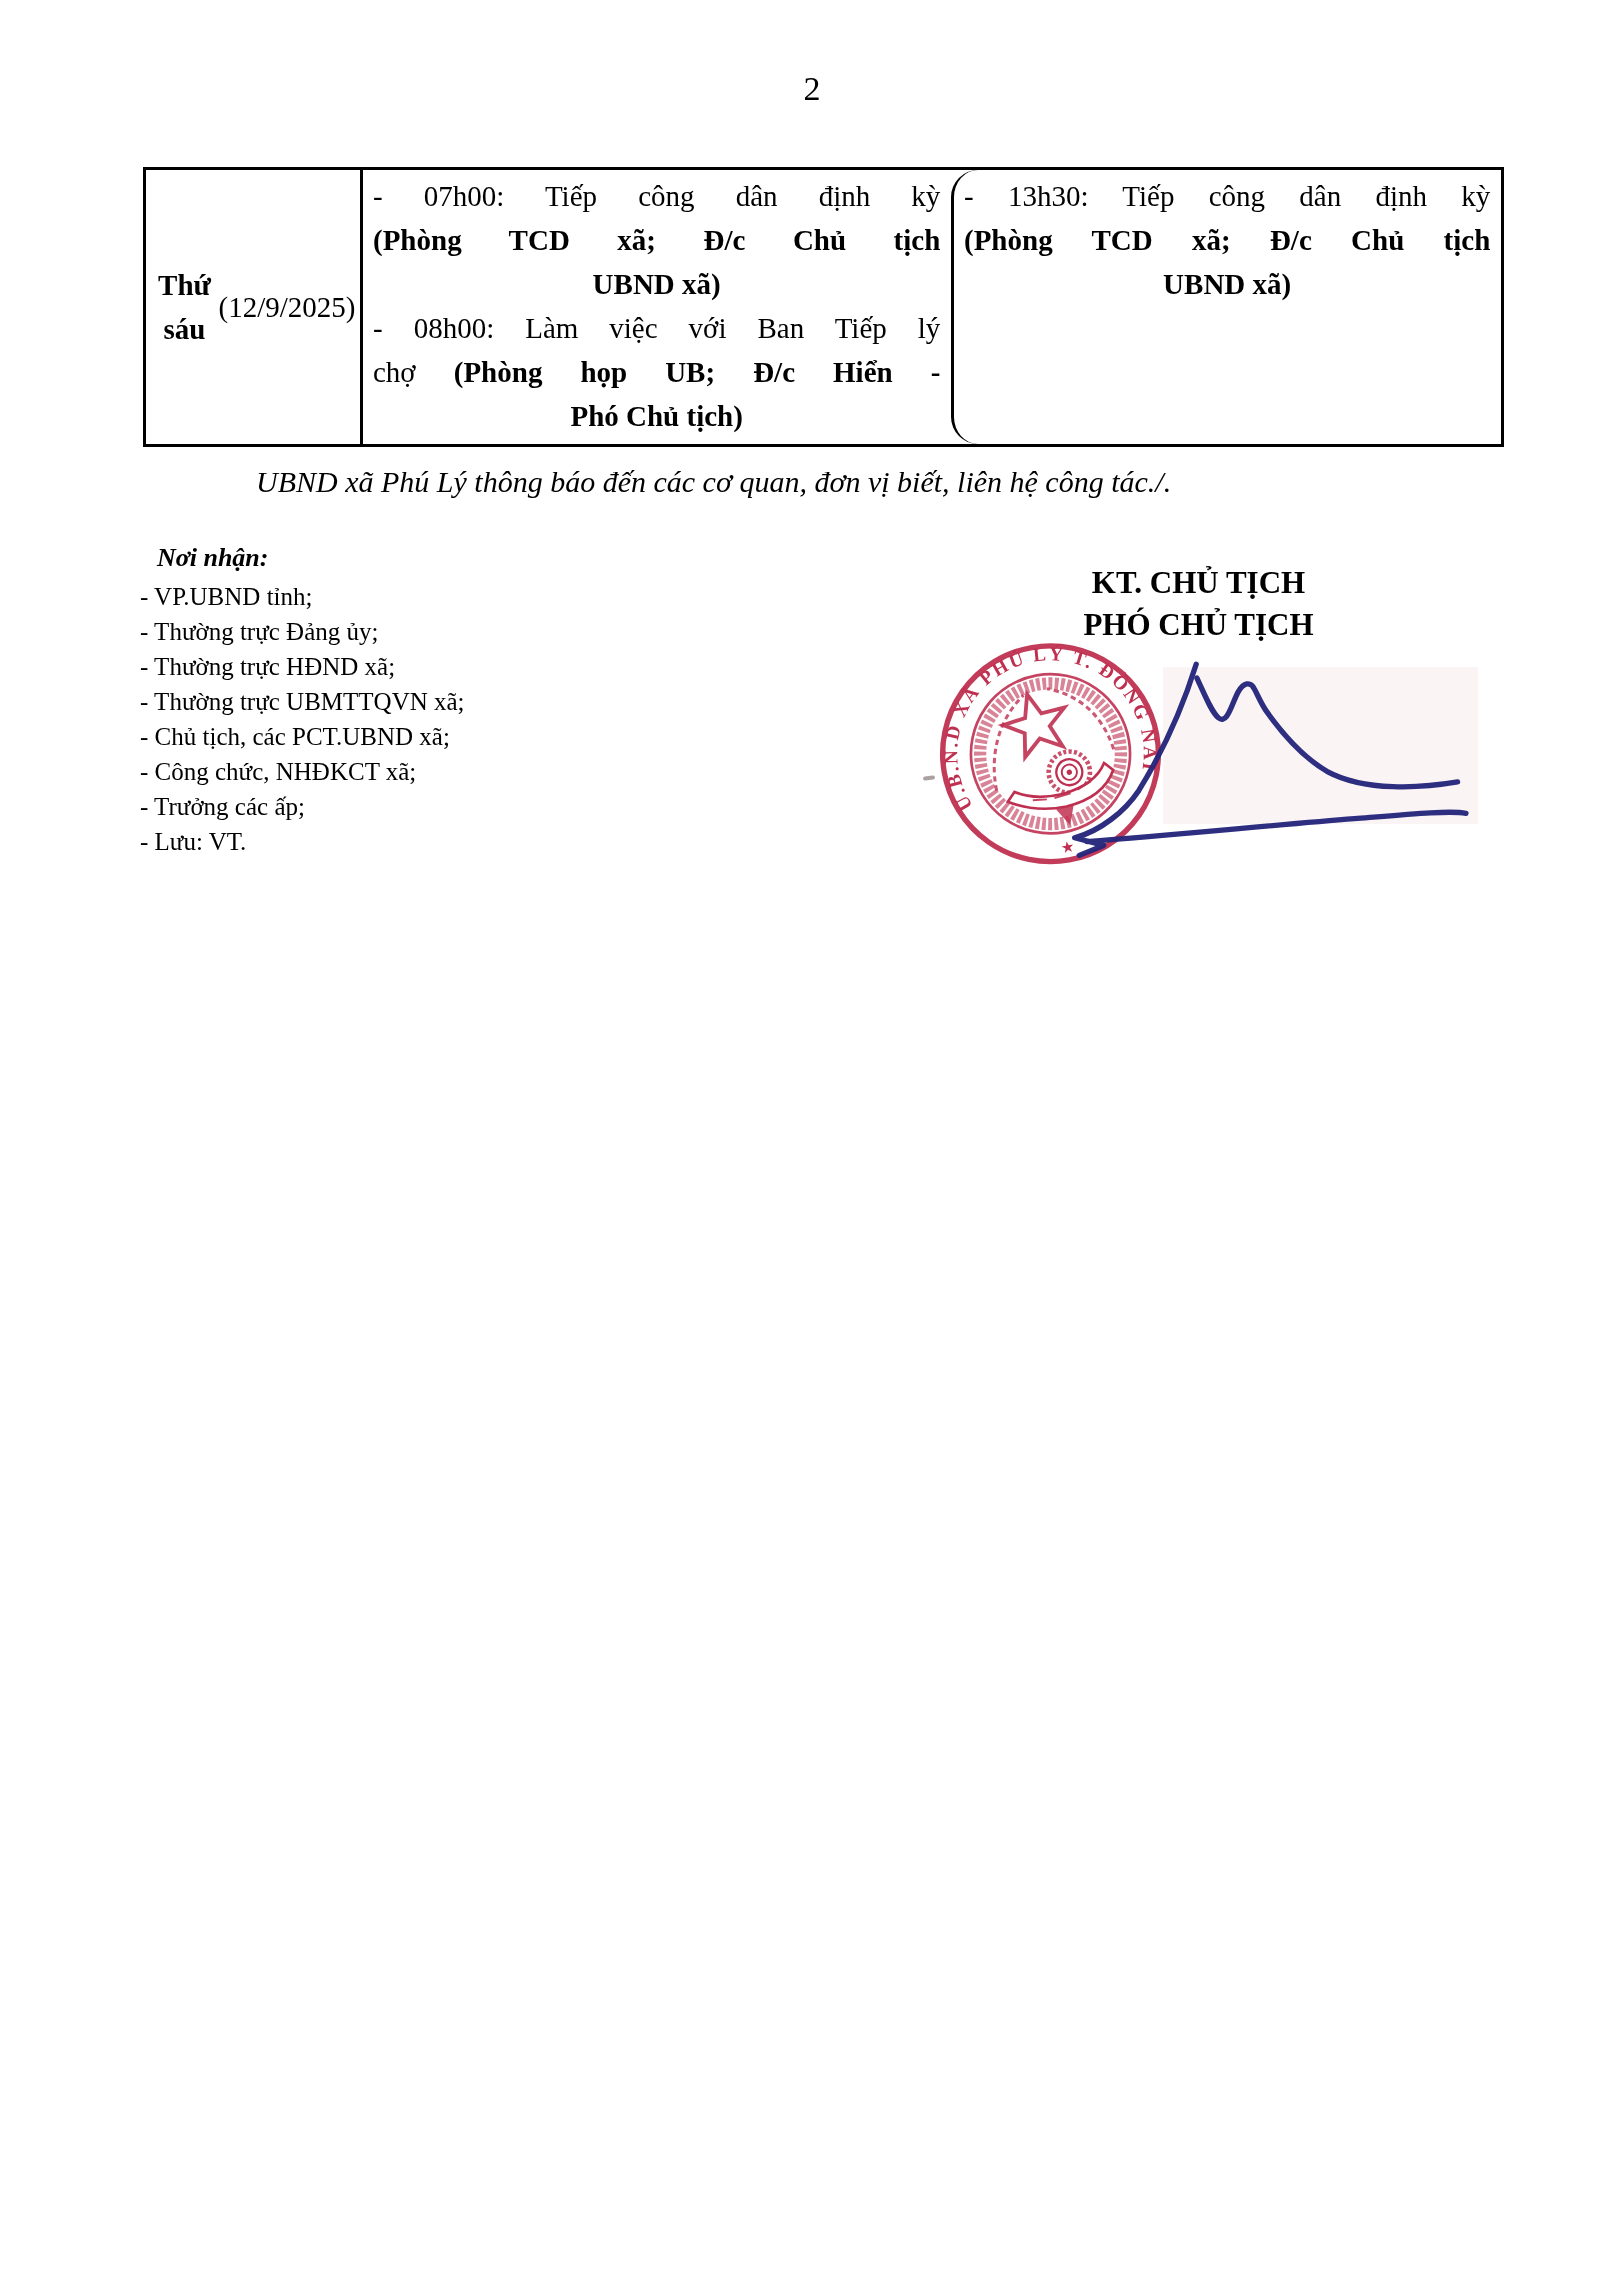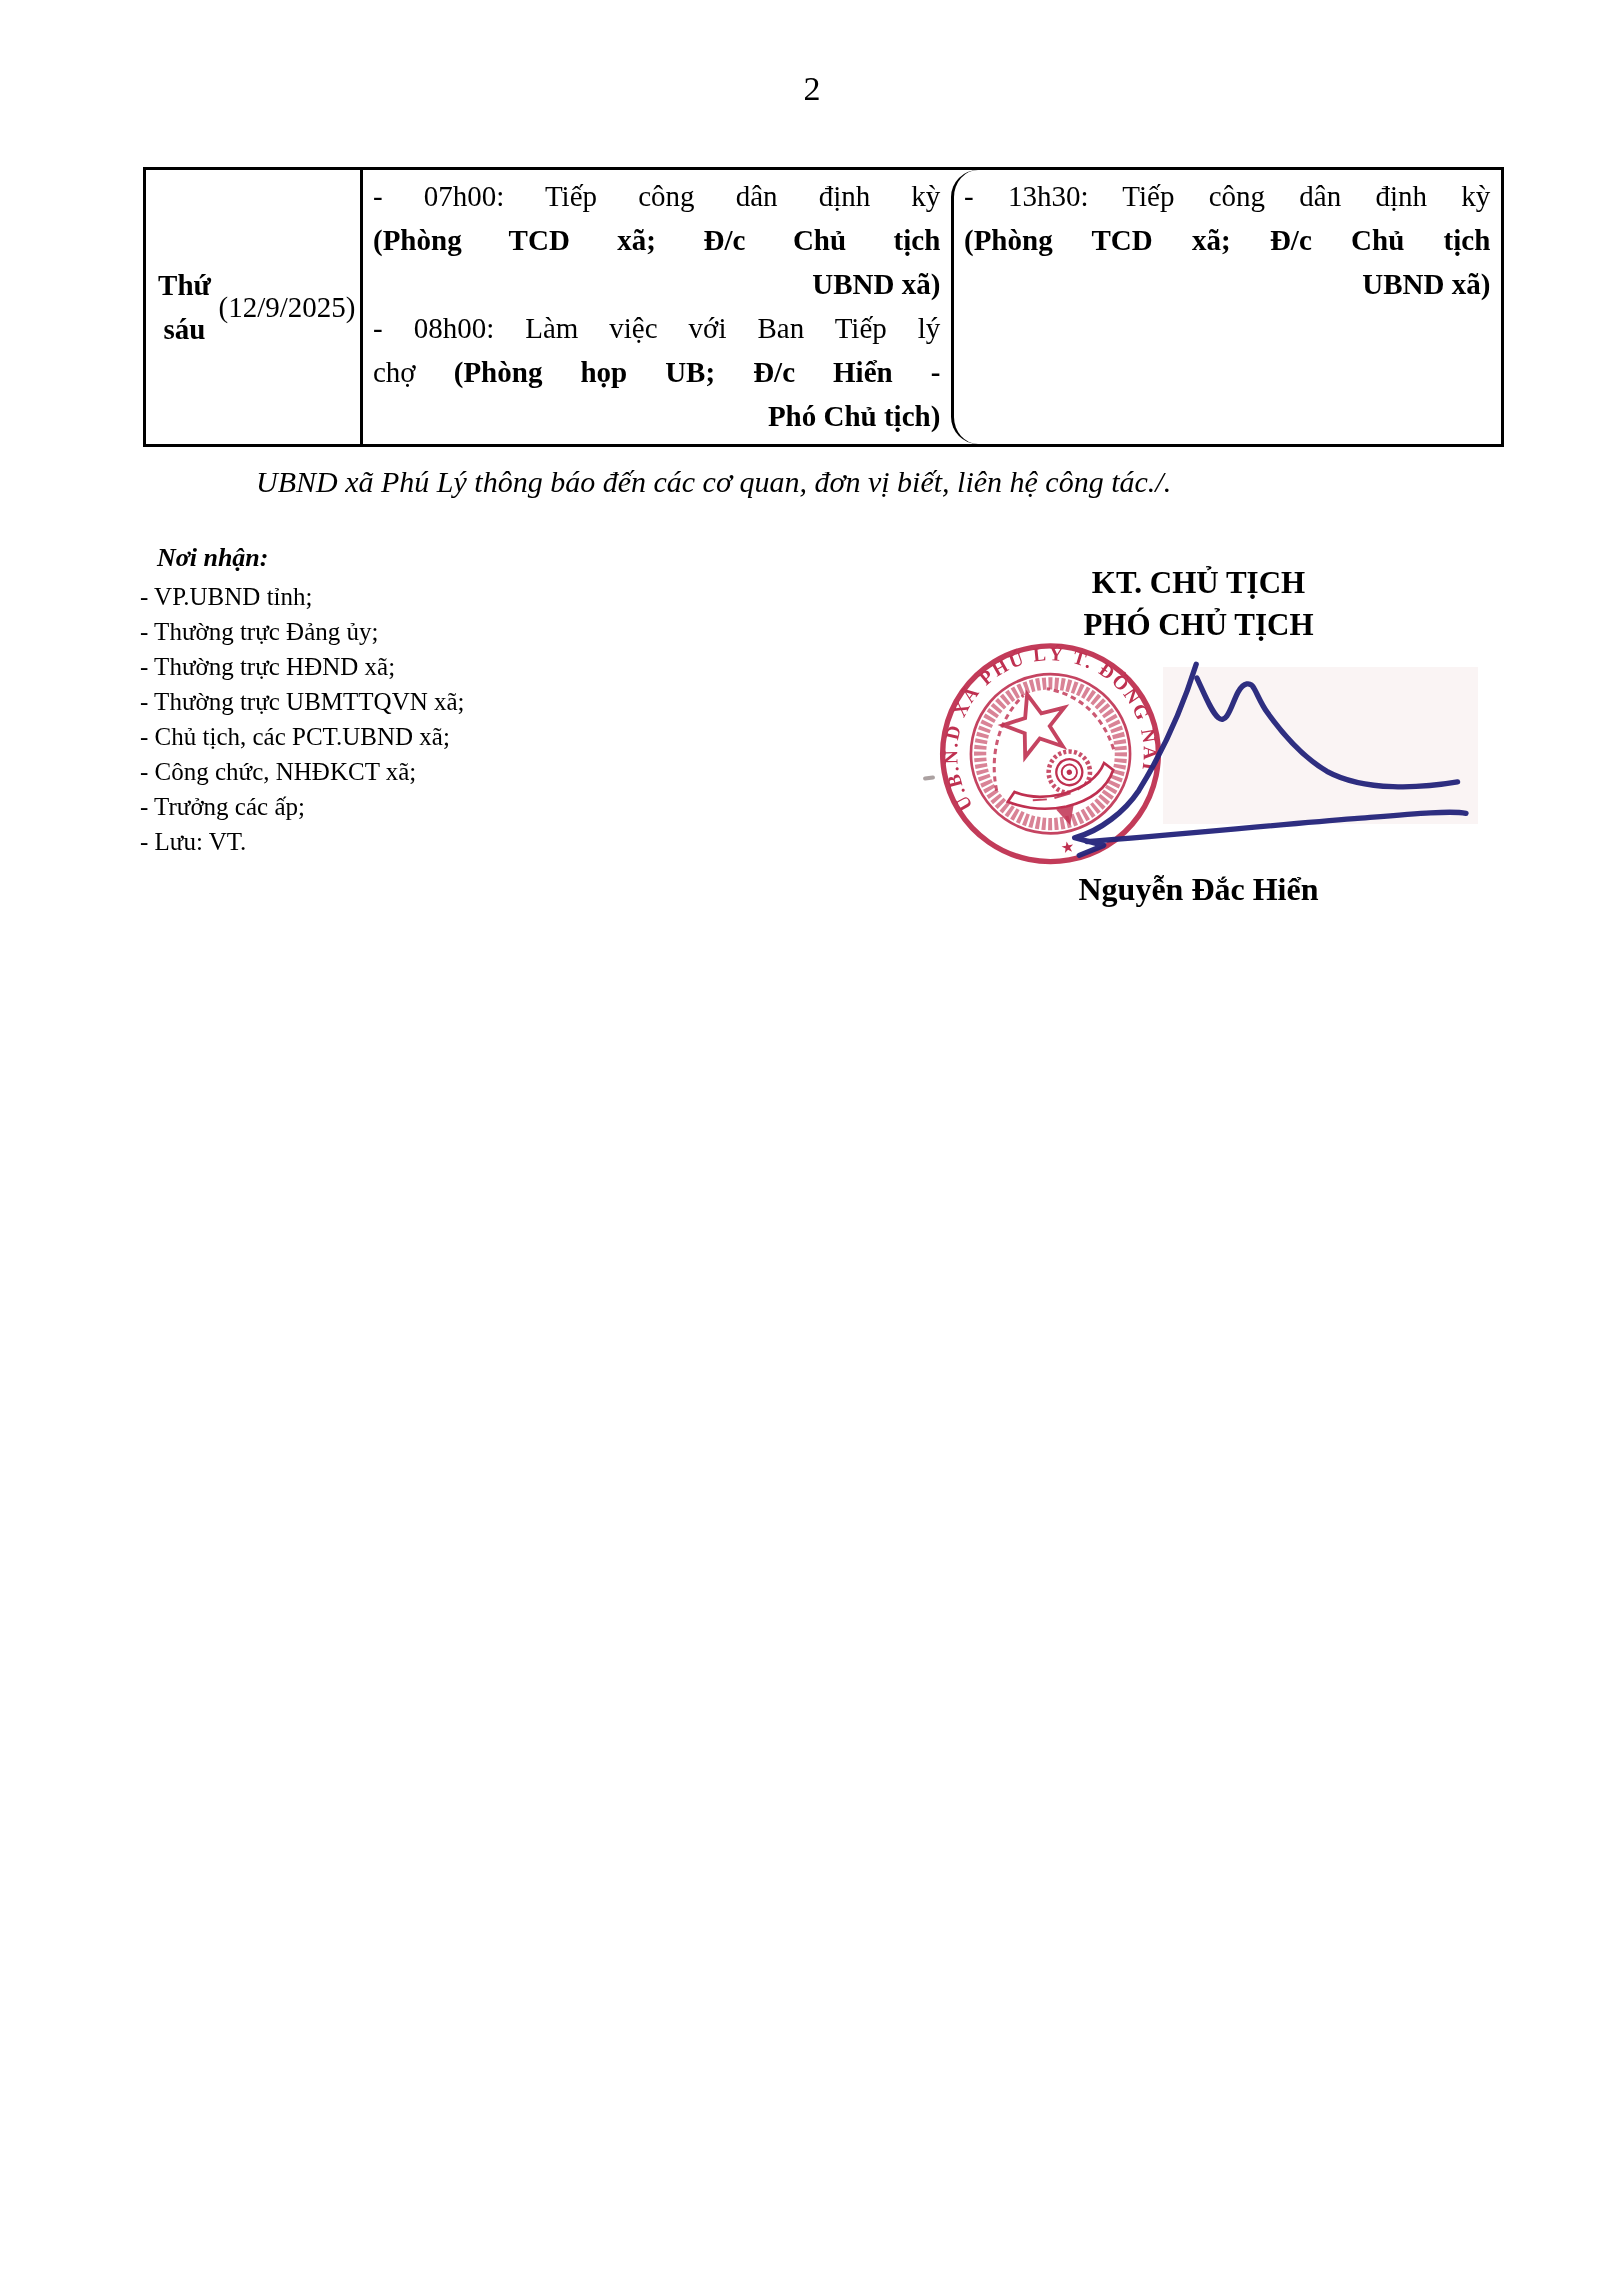--- a/index.html
+++ b/index.html
@@ -20,21 +20,21 @@
   .cell { box-sizing:border-box; min-height:261px; }
   .cell + .cell { border-left:3.1px solid #000; }
   .cell-day {
     width:214px; display:flex; 
     justify-content:center; align-items:center; text-align:center;
     padding:3.1px 4.6px;
   }
   .cell-morning { width:591px; padding:3.8px 10.7px 6.1px 10px; }
   .cell-afternoon { flex:1; padding:3.8px 10.7px 6.1px 10px;border-radius:27px; }
   .jline { text-align:justify; text-align-last:justify; }
-  .lline { text-align:right;font-family:Liberation Serif, serif; }
+  .lline { text-align:center;font-family:Liberation Serif, serif; }
   .b { font-weight:bold; }
   
   .notice {
     position:absolute; left:143px; top:461px; width:1370px;
     font-size:30px; line-height:42px; text-indent:113px;font-style:italic;
   }
   
   .recip-label {
     position:absolute; left:157px; top:543px;
     font-size:26px; font-weight:bold; font-style:italic;
@@ -141,16 +141,15 @@
   </svg>
 
   <svg class="sig-svg" width="459" height="214" viewBox="0 0 600 280">
     <g stroke="#26267c" stroke-width="7" fill="none" stroke-linecap="round" stroke-linejoin="round" opacity="0.96">
       <path d="M 225 20 C 210 68 184 130 150 185 C 132 212 100 238 66 247 L 104 257 L 72 270"></path>
       <path d="M 226 38 C 238 64 245 82 254 90 C 266 100 272 70 280 56 C 287 44 296 42 301 52 C 306 61 310 72 318 83 C 336 108 362 140 396 160 C 446 187 520 182 567 174"></path>
       <path d="M 82 252 C 200 243 330 230 432 222 C 505 216 558 211 578 215"></path>
     </g>
   </svg>
 
-  <div class="signer-name">Nguyễn Đắc Hiển</div>
 
 </div>
 
 
 </body></html>

